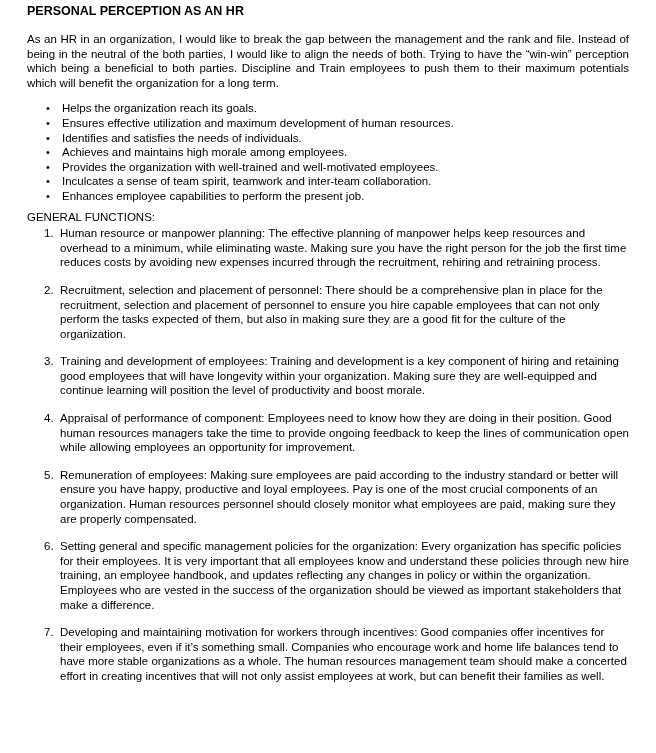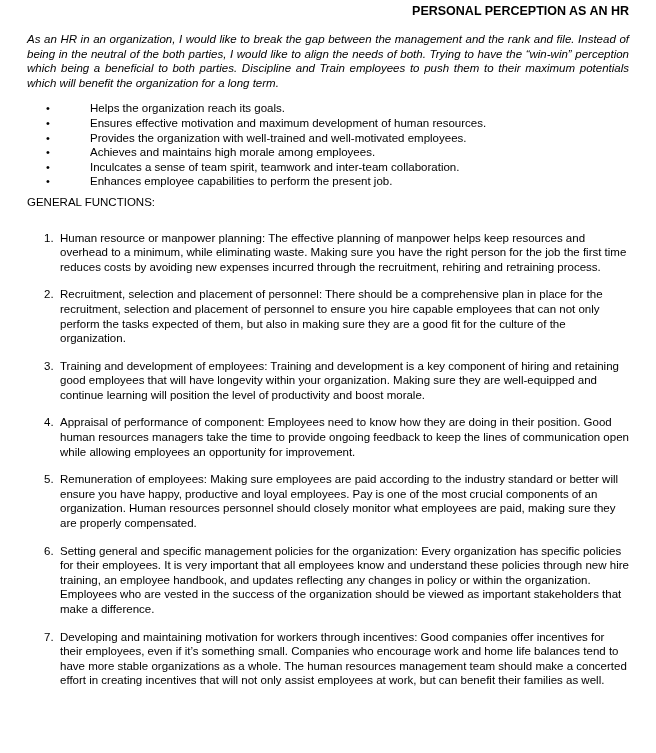--- a/index.html
+++ b/index.html
@@ -18,44 +18,42 @@
   }
   .page {
     box-sizing: border-box;
     width: 656px;
     height: 753px;
     padding: 4px 27px 0 27px;
   }
   .doc-title {
     font-size: 12.5px;
     font-weight: 700;
-    text-align: right;
+    text-align: left;
     margin: 0 0 13px 0;
     line-height: 15px;
   }
   .intro {
     margin: 0 0 11px 0;
     text-align: justify;
-    font-style: italic;
   }
   .section-heading {
     margin: 0 0 7px 0;
     font-weight: 400;
   }
   .section-heading.gf {
-    margin-bottom: 21px;
+    margin-bottom: 2px;
   }
   ul.goals {
     list-style: none;
     margin: 0 0 6px 0;
     padding: 0 0 0 19px;
   }
   ul.goals li {
     display: flex;
-    gap: 28px;
   }
   .bullet {
     flex: none;
     width: 16px;
   }
   .bullet::before {
     content: "•";
     font-size: 11px;
   }
   ol.functions {
@@ -88,29 +86,33 @@
   <p class="intro">As an HR in an organization, I would like to break the gap between the management and the rank and file. Instead of being in the neutral of the both parties, I would like to align the needs of both. Trying to have the “win-win” perception which being a beneficial to both parties. Discipline and Train employees to push them to their maximum potentials which will benefit the organization for a long term.</p>
 
 
   <ul class="goals">
     <li>
         <span class="bullet"></span>
         <span class="li-text">Helps the organization reach its goals.</span>
       </li>
     <li>
         <span class="bullet"></span>
-        <span class="li-text">Ensures effective motivation and maximum development of human resources.</span>
+        <span class="li-text">Ensures effective utilization and maximum development of human resources.</span>
+      </li>
+    <li>
+        <span class="bullet"></span>
+        <span class="li-text">Identifies and satisfies the needs of individuals.</span>
+      </li>
+    <li>
+        <span class="bullet"></span>
+        <span class="li-text">Achieves and maintains high morale among employees.</span>
       </li>
     <li>
         <span class="bullet"></span>
         <span class="li-text">Provides the organization with well-trained and well-motivated employees.</span>
-      </li>
-    <li>
-        <span class="bullet"></span>
-        <span class="li-text">Achieves and maintains high morale among employees.</span>
       </li>
     <li>
         <span class="bullet"></span>
         <span class="li-text">Inculcates a sense of team spirit, teamwork and inter-team collaboration.</span>
       </li>
     <li>
         <span class="bullet"></span>
         <span class="li-text">Enhances employee capabilities to perform the present job.</span>
       </li>
   </ul>

